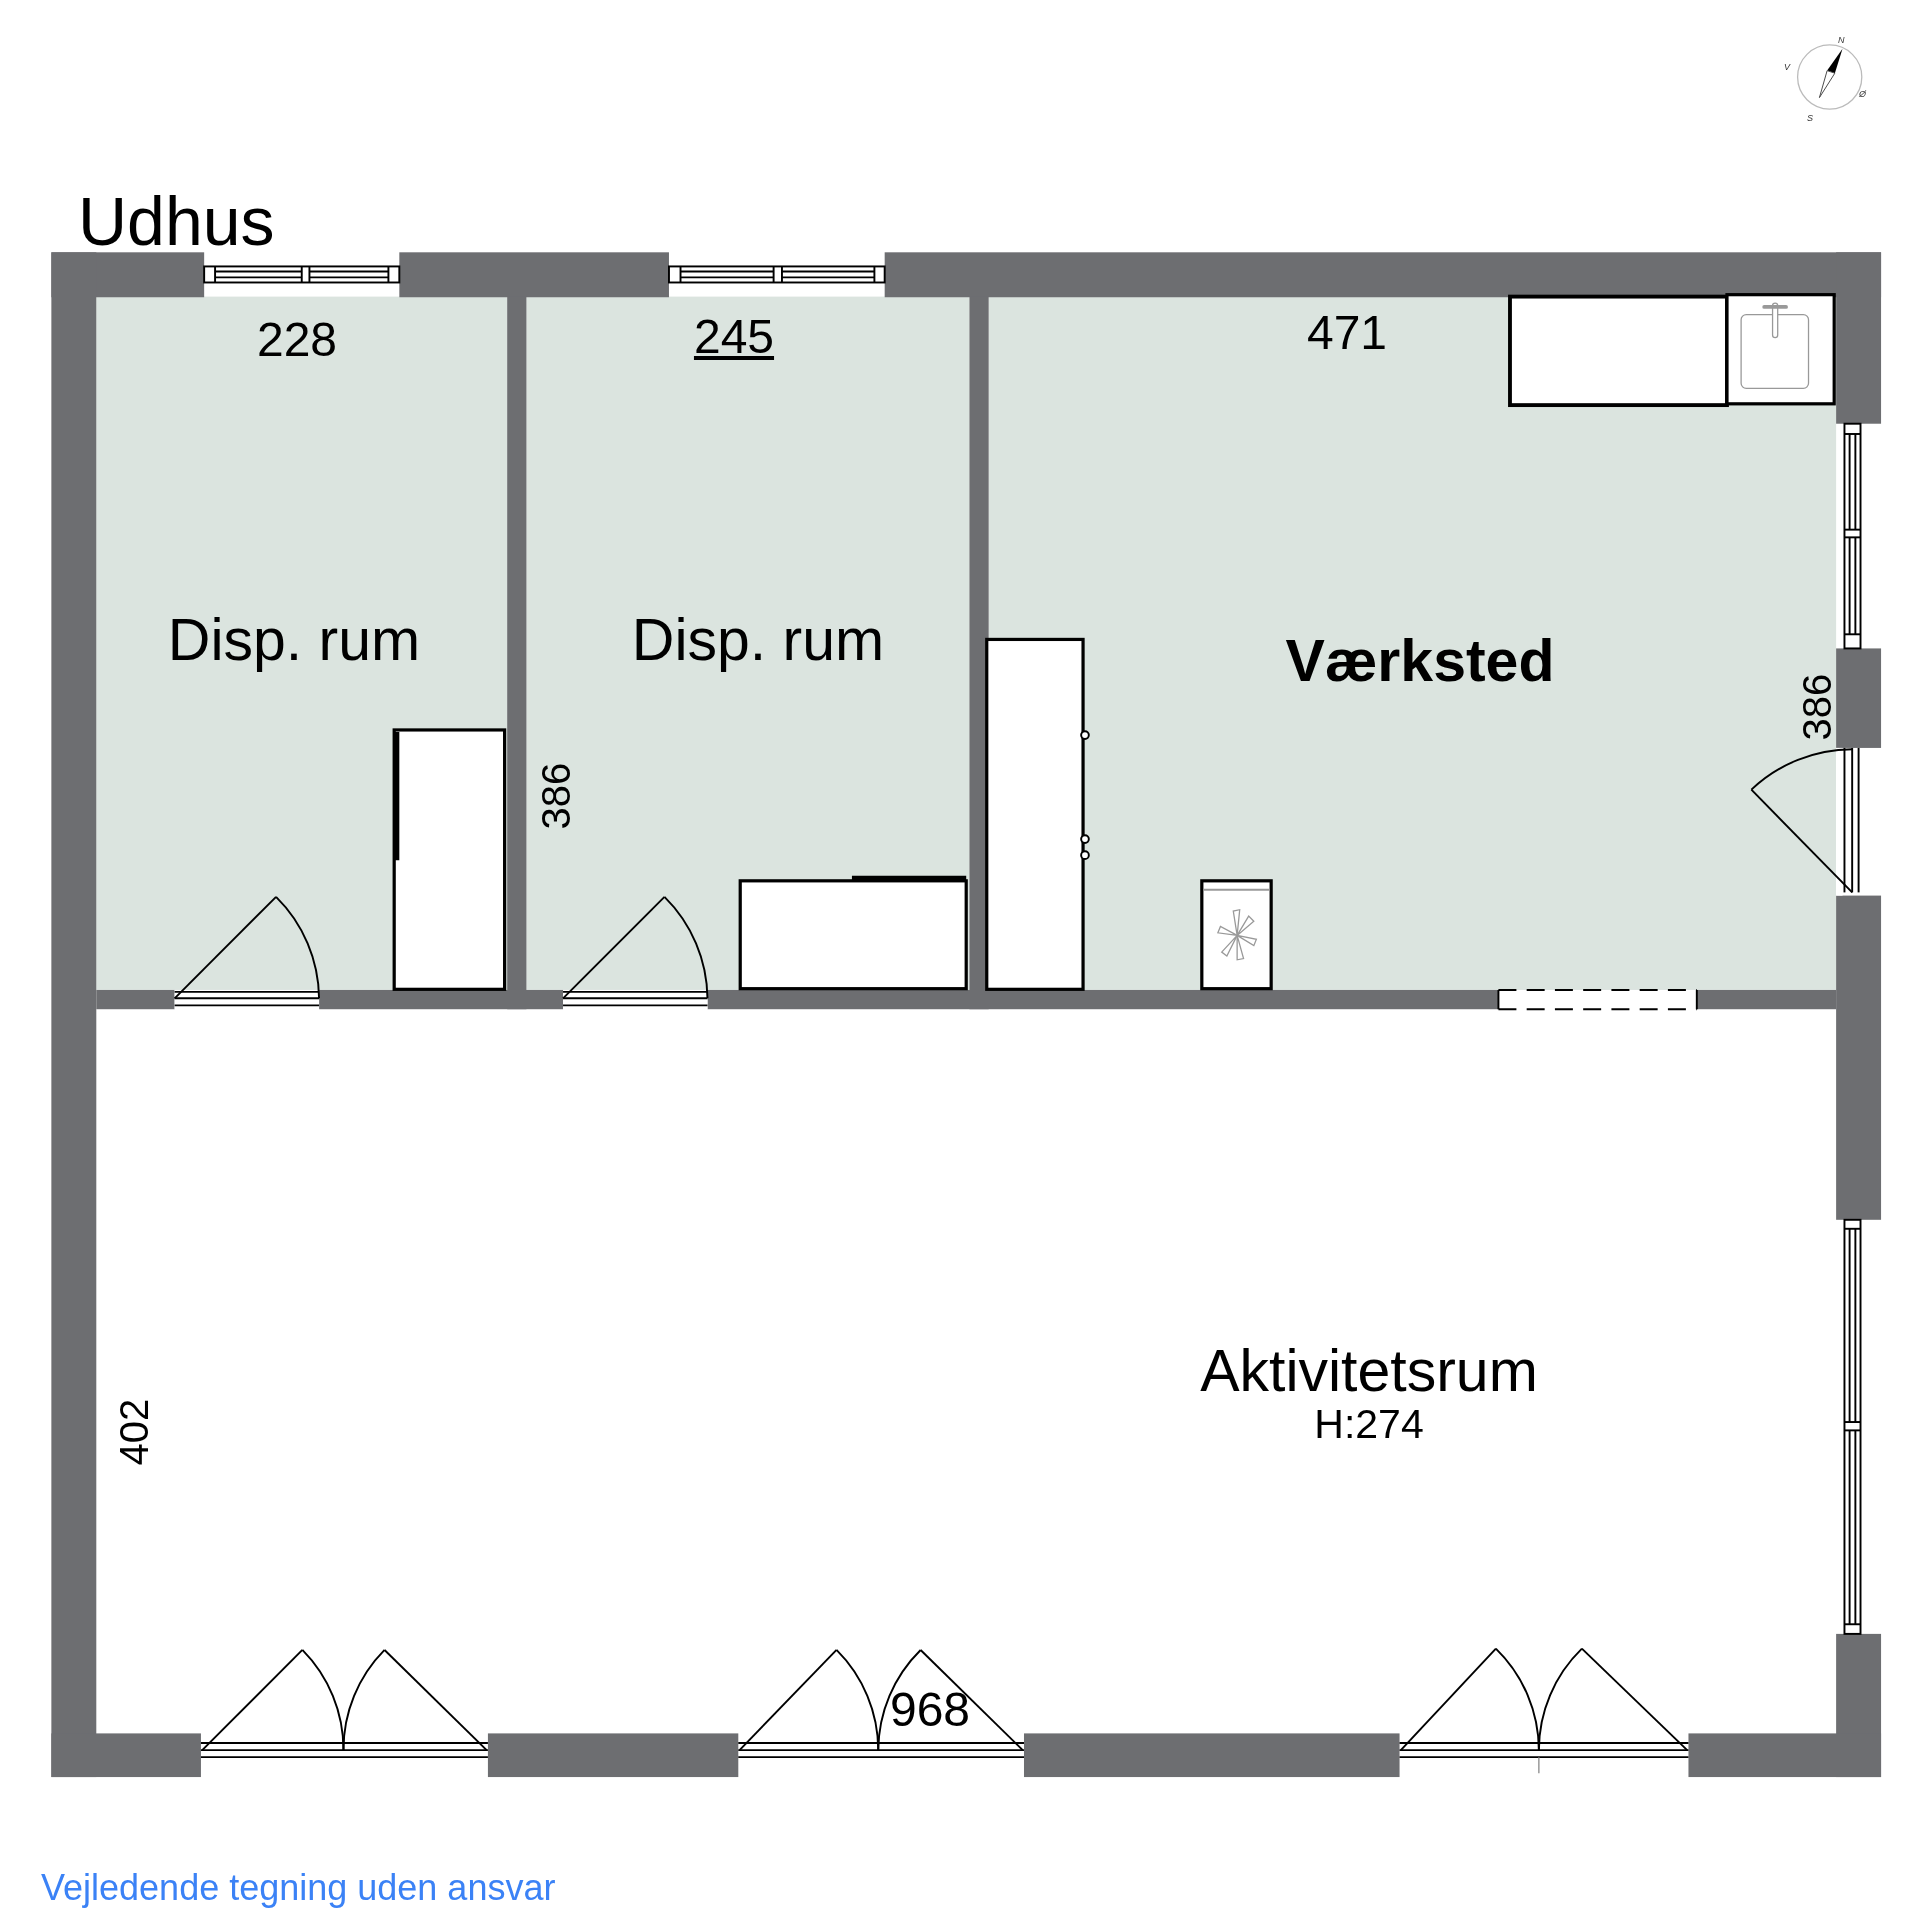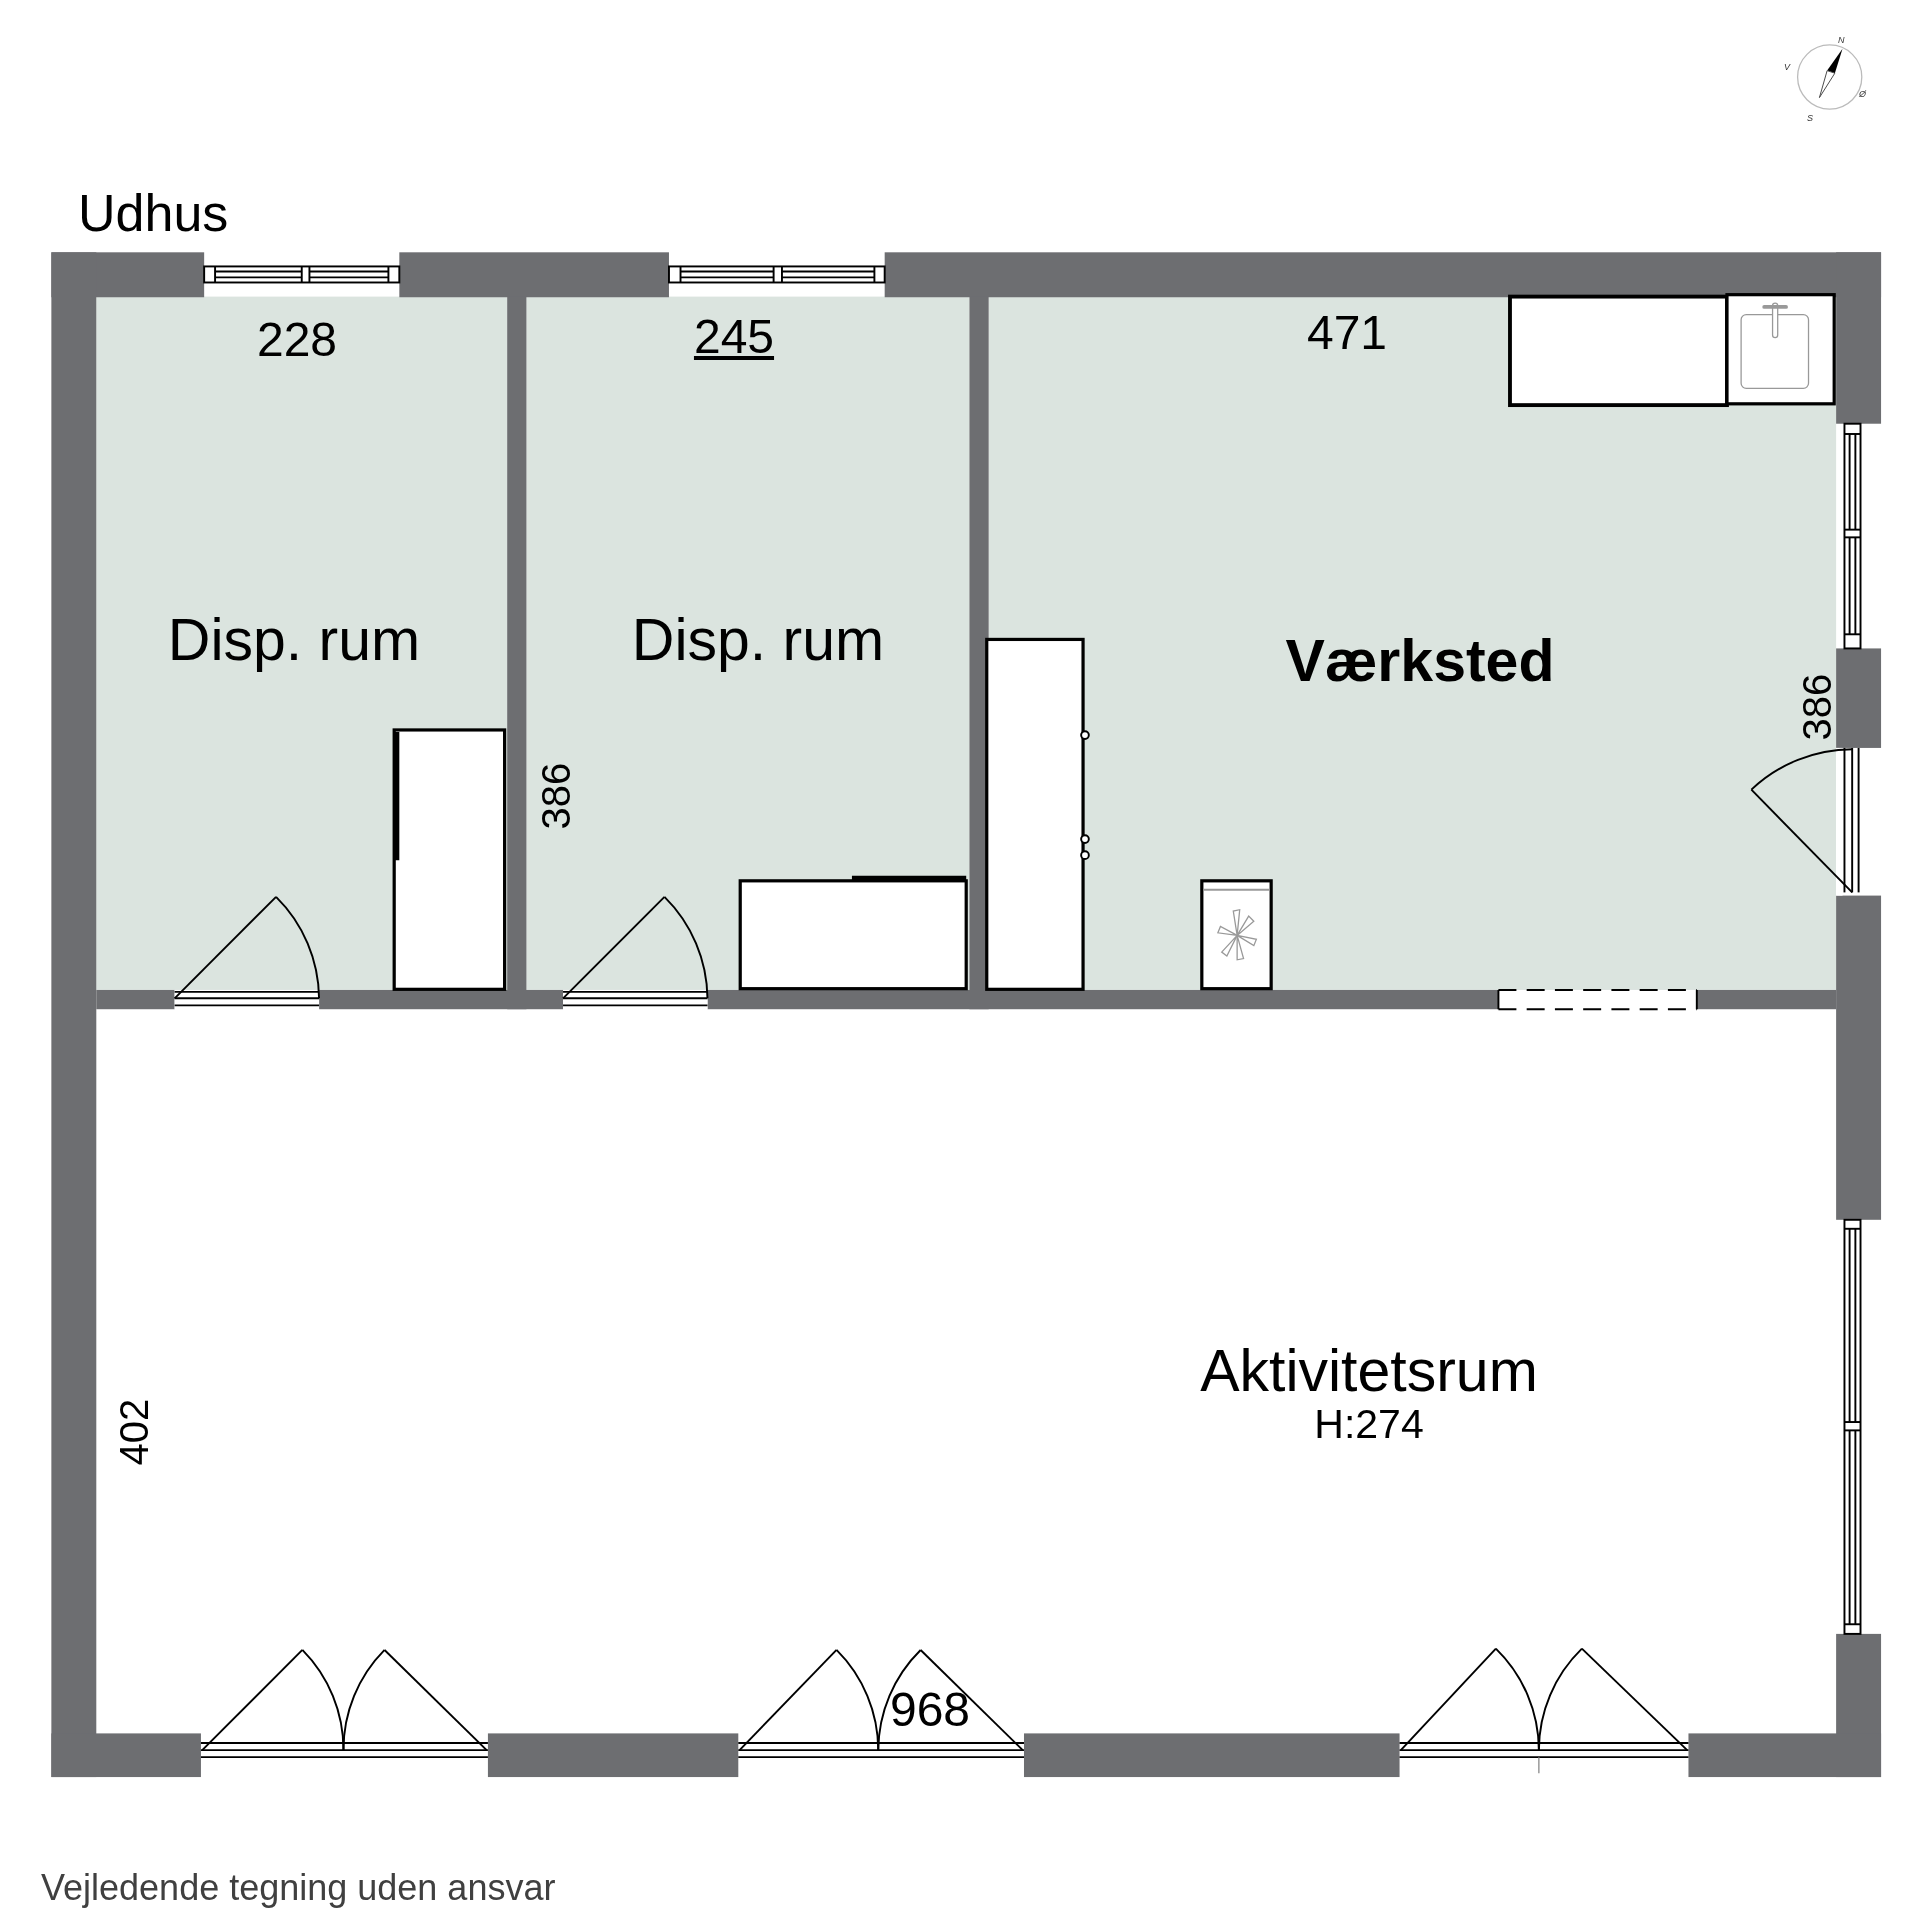--- a/index.html
+++ b/index.html
@@ -1,24 +1,24 @@
 <!DOCTYPE html>
 <html style="font-size:10.3px"><head>
 <meta charset="utf-8">
 <style>
   html, body { margin:0; padding:0; background:#ffffff; }
   body { width:1926px; height:1926px; position:relative; overflow:hidden; font-family:"Liberation Sans", sans-serif; }
   svg { position:absolute; left:0; top:0; }
   .lbl { position:absolute; color:#000; font-family:"Liberation Sans", sans-serif; white-space:nowrap; line-height:1; }
-  .title { left:78px; top:187px; font-size:52px; }
+  .title { left:78px; top:187px; font-size:68px; }
   .room-name { font-size:59px; transform:translateX(-50%); }
   .dim { font-size:48px; transform:translateX(-50%); }
   .dim-v { font-size:40px; transform-origin:center center; }
   .sub { font-size:41px; transform:translateX(-50%);text-align:right; }
-  .disclaimer { left:41px; top:1870px; font-size:36px; color:#404040; }
+  .disclaimer { left:41px; top:1870px; font-size:36px; color:#3b82f6; }
   .compass-lbl { position:absolute; font-size:9px; font-style:italic; color:#333; font-family:"Liberation Sans", sans-serif; }
 </style>
 </head>
 <body>
 
 <svg width="1926" height="1926" viewBox="0 0 3000 3000" xmlns="http://www.w3.org/2000/svg">
 
   <g>
     <rect x="150" y="462" width="640" height="1080" fill="#dbe4df"></rect>
     <rect x="820" y="462" width="690" height="1080" fill="#dbe4df"></rect>

